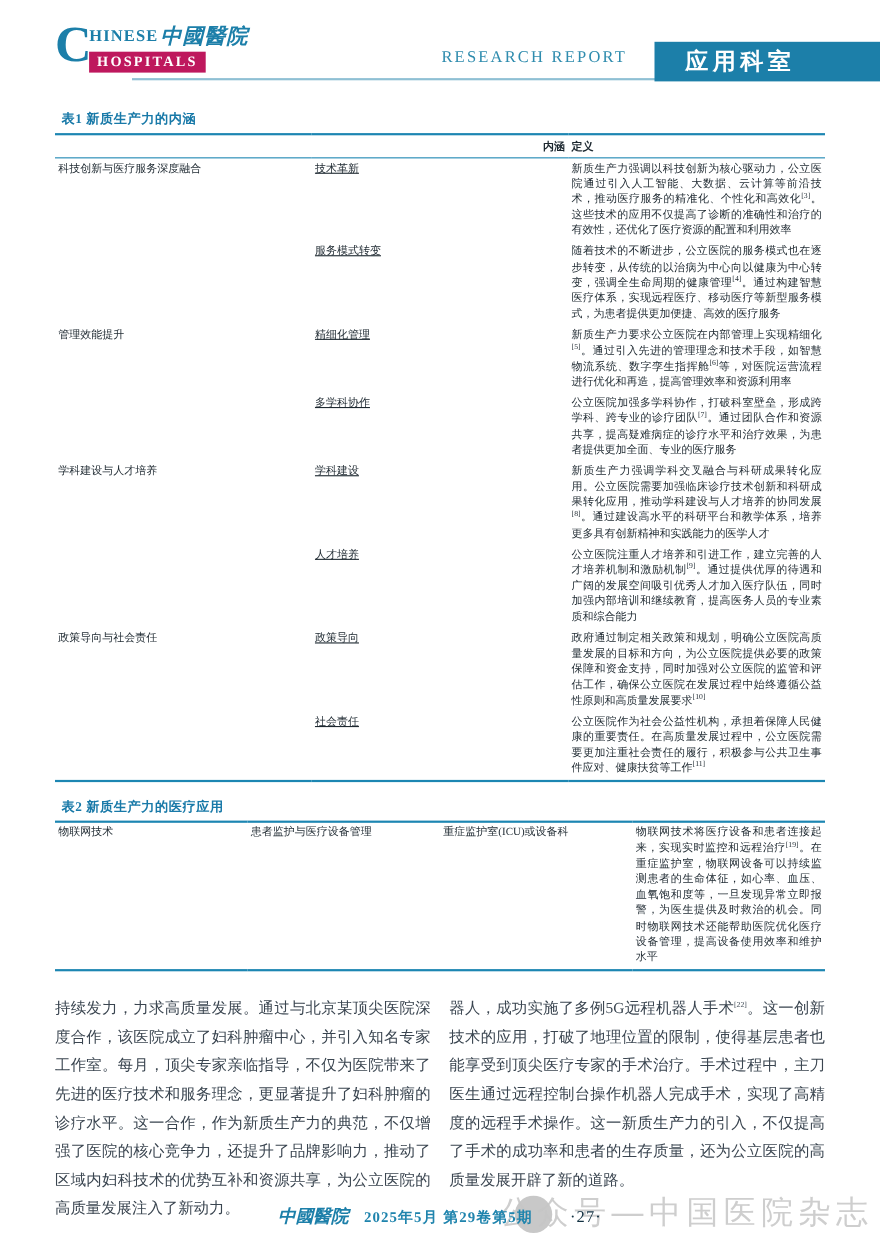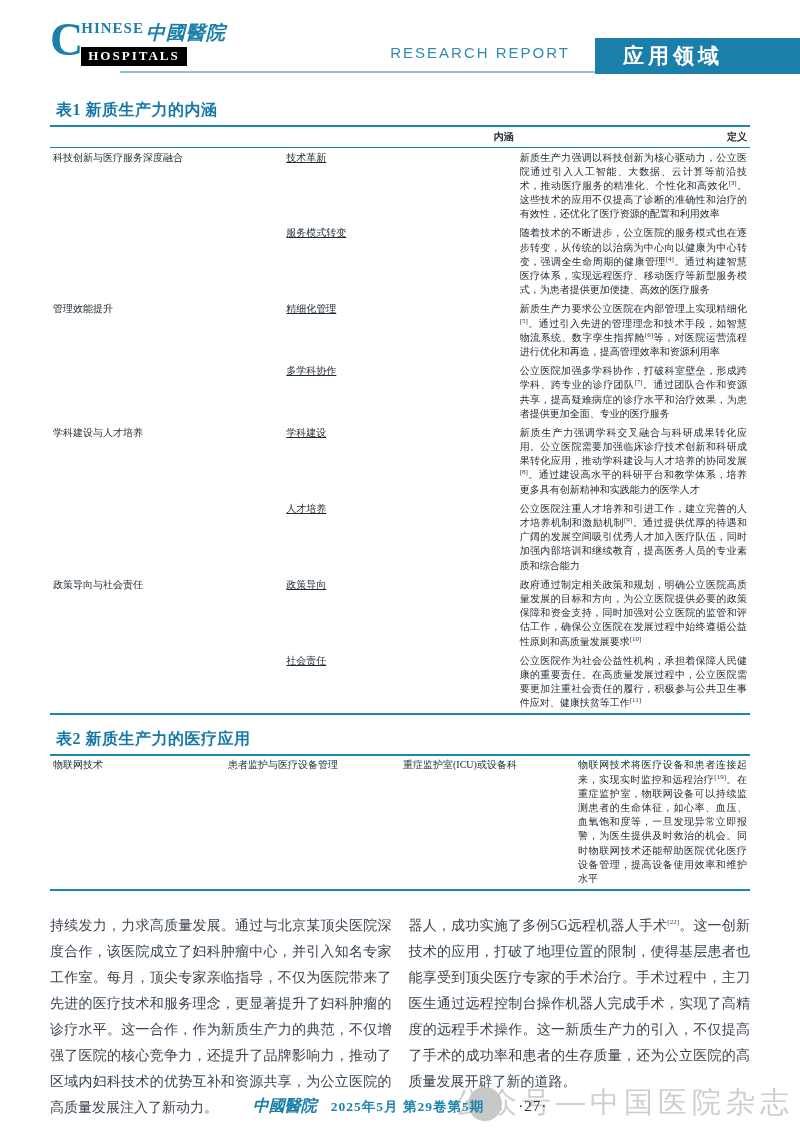--- a/index.html
+++ b/index.html
@@ -7,39 +7,39 @@
     width:800px;height:1131px;position:relative;background:#ffffff;overflow:hidden;
     font-family:"Liberation Serif","DejaVu Serif",serif;color:#2a3540;
   }
   .page{padding:14px 50px 0 50px;}
 
   
   .header{position:relative;height:72px;}
   .logo{position:absolute;left:0;top:6px;display:flex;align-items:flex-start;}
   .logo-c{font-size:46px;line-height:40px;font-weight:bold;color:#1c7fa9;font-family:"Liberation Serif",serif;}
   .logo-right{margin-left:-2px;}
-  .logo-line1{display:flex;align-items:flex-start;}
+  .logo-line1{display:flex;align-items:center;}
   .logo-hinese{font-size:15px;font-weight:bold;letter-spacing:1px;color:#1c7fa9;font-family:"Liberation Serif",serif;}
   .logo-cjk{font-size:19px;font-weight:bold;font-style:italic;color:#1c7fa9;margin-left:2px;letter-spacing:1px;}
-  .logo-hospitals{display:inline-block;background:#000000;color:#ffffff;font-weight:bold;
+  .logo-hospitals{display:inline-block;background:#be185d;color:#ffffff;font-weight:bold;
     font-size:13px;letter-spacing:2px;padding:1px 7px 2px 7px;margin-top:1px;font-family:"Liberation Serif",serif;}
   .hdr-line{position:absolute;left:70px;top:57px;width:500px;height:2px;background:#8fc0d4;}
-  .rr{position:absolute;right:180px;top:30px;font-family:Liberation Sans, sans-serif;
+  .rr{position:absolute;right:180px;top:30px;font-family:Liberation Serif, serif;
     font-size:15px;letter-spacing:2px;color:#2f8cae;}
   .badge{position:absolute;right:-50px;top:24px;width:205px;height:36px;background:#1c7fa9;
     display:flex;align-items:center;justify-content:flex-start;padding-left:28px;box-sizing:border-box;}
   .badge span{color:#ffffff;font-size:21px;font-weight:bold;letter-spacing:4px;}
 
   
-  .tbl-title{color:#1879a8;font-weight:bold;font-size:16px;margin:14px 0 4px 6px;letter-spacing:.5px;}
+  .tbl-title{color:#1879a8;font-weight:bold;font-size:12px;margin:14px 0 4px 6px;letter-spacing:.5px;}
   table{width:100%;border-collapse:collapse;border-top:2.5px solid #1c86b2;border-bottom:2.5px solid #1c86b2;
     font-size:10px;color:#1d2830;table-layout:fixed;}
   th{font-weight:bold;border-bottom:1.5px solid #1c86b2;padding:3px 3px;text-align:right;}
   td{padding:2.5px 3px;vertical-align:top;line-height:1.42;text-align:justify;}
-  th.center{text-align:right;}
+  th.center{text-align:left;}
   sup{font-size:7px;line-height:0;}
   .t1-cat{width:172px;margin-top:22px;}
   .t1-sub{width:92px;text-decoration:underline;}
   .t2-c1{width:84px;}
   .t2-c2{width:100px;}
   .t2-c3{width:102px;}
 
   
   .columns{display:flex;gap:17px;margin-top:22px;}
   .col{width:344px;font-size:14px;line-height:1.86;text-align:justify;color:#3a4550;}
@@ -67,21 +67,21 @@
         <span class="logo-line1">
           <span class="logo-hinese">HINESE</span>
           <span class="logo-cjk">中國醫院</span>
         </span>
         <span class="logo-hospitals">HOSPITALS</span>
       </span>
     </div>
     <div class="hdr-line"></div>
     <div class="rr">RESEARCH  REPORT</div>
     <div class="badge">
-      <span>应用领域</span>
+      <span>应用科室</span>
     </div>
   </div>
 
   <div class="tbl-title">表1 新质生产力的内涵</div>
   <table>
     <tbody>
         <tr>
       <th colspan="2">内涵</th>
       <th class="center">定义</th>
     </tr>

